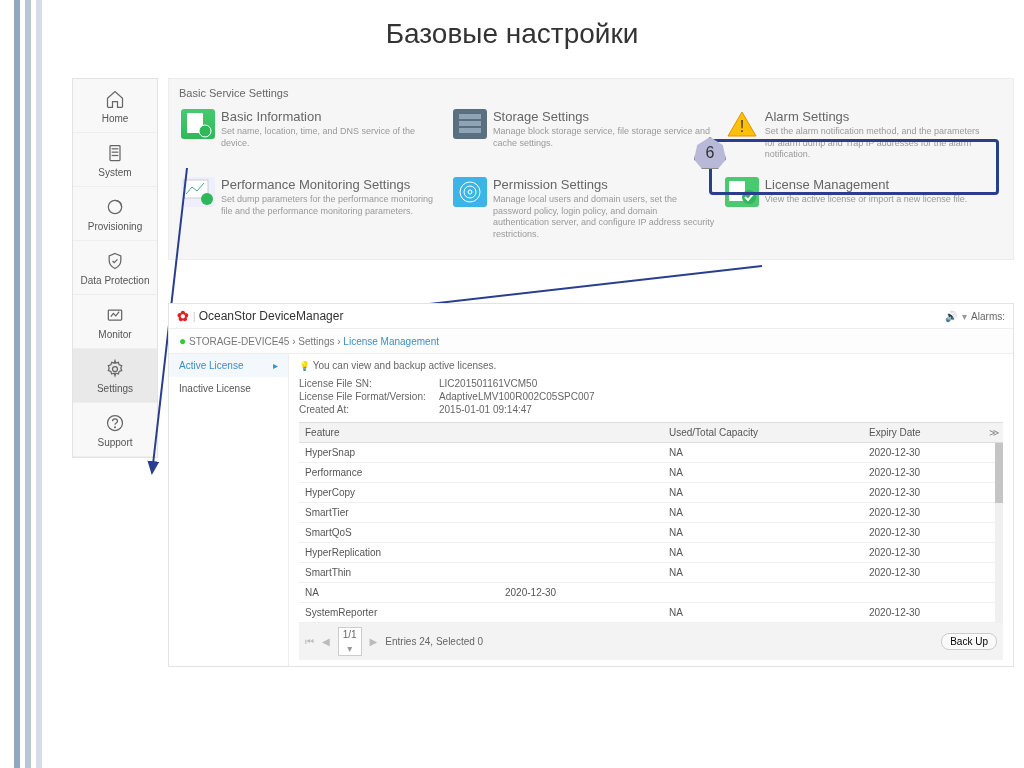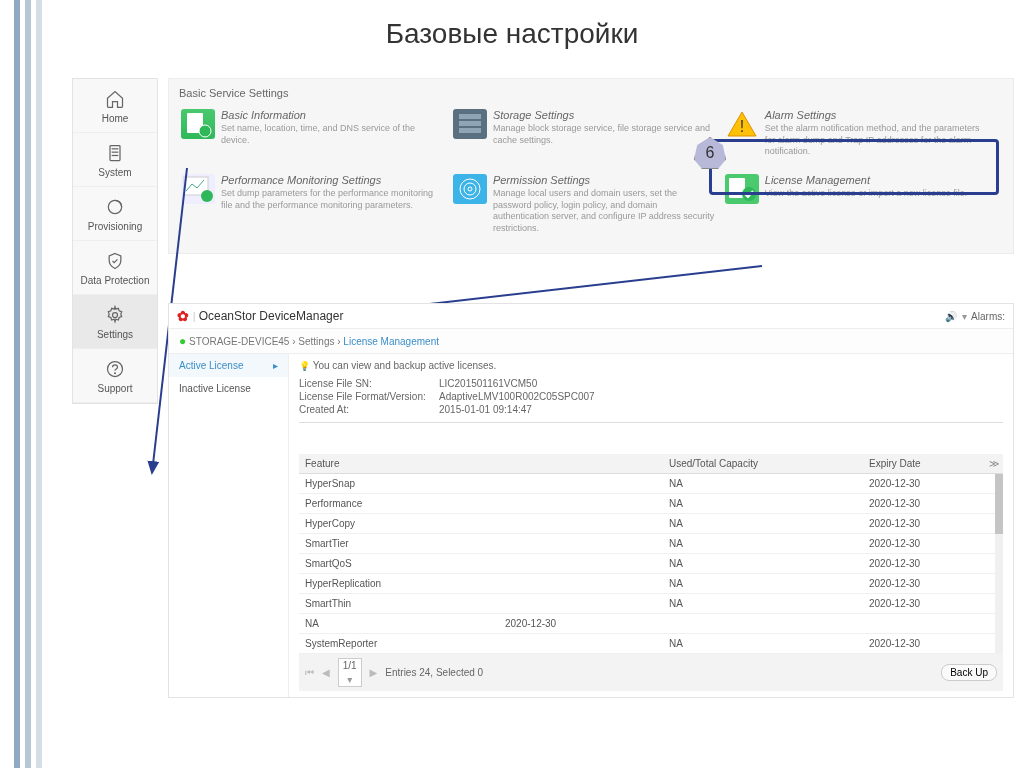--- a/index.html
+++ b/index.html
@@ -13,21 +13,21 @@
 .sidebar { position: absolute; left: 0; top: 0; width: 86px; background: #f8f8f8; border: 1px solid #e3e3e3; }
 .nav-item { text-align: center; padding: 10px 0 8px; border-bottom: 1px solid #eee; cursor: pointer; }
 .nav-item.active { background: #e9e9e9; }
 .nav-icon { display: block; margin: 0 auto 3px; width: 20px; height: 20px; }
 .nav-label { font-size: 10px; color: #555; }
 .panel-top { position: absolute; left: 96px; top: 0; right: 0; background: #f6f6f6; border: 1px solid #ececec; padding: 8px 10px 6px; }
 .panel-title { font-size: 11px; color: #666; margin-bottom: 6px; }
 .cards { display: flex; flex-wrap: wrap; }
 .card { display: flex; width: 33%; padding: 4px 8px 12px 2px; }
 .card-icon { width: 34px; height: 30px; flex-shrink: 0; margin-right: 6px; border-radius: 3px; position: relative; }
-.card-title { font-size: 11px; color: #666; margin-bottom: 2px; font-style: italic; }
+.card-title { font-size: 13px; color: #666; margin-bottom: 2px; }
 .card-desc { font-size: 9px; color: #999; line-height: 1.3; }
 .highlight-box { position: absolute; border: 3px solid #2a3e8f; border-radius: 4px; }
 .step-badge { position: absolute; width: 32px; height: 32px; background: #b8b8d8; border: 1px solid #888; display: flex; align-items: center; justify-content: center; font-size: 16px; color: #333; }
 .step-badge::before, .step-badge::after { content: ''; position: absolute; }
 .panel-bottom { position: absolute; left: 96px; top: 225px; right: 0; border: 1px solid #e3e3e3; background: #fff; }
 .pb-header { display: flex; align-items: center; padding: 4px 8px; border-bottom: 1px solid #eee; }
 .logo { color: #d22; font-weight: bold; font-size: 14px; margin-right: 4px; }
 .pb-title { font-size: 12px; color: #333; }
 .pb-alarms { margin-left: auto; font-size: 10px; color: #666; display: flex; align-items: center; gap: 4px; }
 .breadcrumb { padding: 5px 10px; font-size: 10px; color: #777; border-bottom: 1px solid #eee; background: #fdfdfd; }
@@ -36,21 +36,21 @@
 .pb-body { display: flex; }
 .pb-side { width: 120px; border-right: 1px solid #eee; }
 .pb-side-item { padding: 6px 10px; font-size: 10px; cursor: pointer; }
 .pb-side-item.active { color: #3a8ec9; background: #f3f8fc; display: flex; justify-content: space-between; }
 .pb-main { flex: 1; padding: 6px 10px; }
 .info-bar { font-size: 10px; color: #666; margin-bottom: 6px; }
 .info-bar::before { content: '💡 '; font-size: 9px; }
 .meta-row { display: flex; font-size: 10px; color: #666; padding: 1px 0; }
 .meta-label { width: 140px; }
 .lic-table { margin-top: 6px; border-top: 1px solid #ddd; }
-.lic-head { display: flex; background: #f3f3f3; font-size: 10px; color: #555; border-bottom: 1px solid #ddd; margin-top: 31px; }
+.lic-head { display: flex; background: #f3f3f3; font-size: 10px; color: #555; border-bottom: 1px solid #ddd; }
 .lic-head div, .lic-row div { padding: 4px 6px; }
 .col-f { flex: 1; }
 .col-c { width: 200px; }
 .col-e { width: 120px; }
 .col-x { width: 20px; text-align: center; color: #888; }
 .lic-body { max-height: 190px; overflow-y: auto; position: relative; }
 .lic-row { display: flex; font-size: 10px; color: #555; border-bottom: 1px solid #f0f0f0; }
 .lic-footer { display: flex; align-items: center; padding: 4px 6px; background: #f3f3f3; font-size: 10px; color: #666; gap: 8px; }
 .pager-box { border: 1px solid #ccc; padding: 1px 4px; background: #fff; display: inline-flex; align-items: center; gap: 3px; flex-direction: column; }
 .backup-btn { margin-left: auto; border: 1px solid #ccc; background: #fafafa; padding: 2px 8px; border-radius: 8px; font-size: 10px; }
@@ -92,20 +92,27 @@
         </svg>
       <span class="nav-label">Provisioning</span>
     </div>
     <div class="nav-item">
       <svg class="nav-icon" viewBox="0 0 24 24" fill="none" stroke="#666" stroke-width="1.5">
           <path d="M12 3l7 3v5c0 5-3 8-7 10-4-2-7-5-7-10V6z"></path>
           <path d="M9 12l2 2 4-4"></path>
         </svg>
       <span class="nav-label">Data Protection</span>
     </div>
+    <div class="nav-item">
+      <svg class="nav-icon" viewBox="0 0 24 24" fill="none" stroke="#666" stroke-width="1.5">
+          <rect x="4" y="6" width="16" height="12" rx="1"></rect>
+          <polyline points="7 14 10 10 13 13 17 8"></polyline>
+        </svg>
+      <span class="nav-label">Monitor</span>
+    </div>
     <div class="nav-item active">
       <svg class="nav-icon" viewBox="0 0 24 24" fill="none" stroke="#666" stroke-width="1.5">
           <circle cx="12" cy="12" r="3"></circle>
           <path d="M12 2l1 3 3-1 1 3 3 1-1 3 1 3-3 1-1 3-3-1-1 3-1-3-3 1-1-3-3-1 1-3-1-3 3-1 1-3 3 1z"></path>
         </svg>
       <span class="nav-label">Settings</span>
     </div>
     <div class="nav-item">
       <svg class="nav-icon" viewBox="0 0 24 24" fill="none" stroke="#666" stroke-width="1.5">
           <circle cx="12" cy="12" r="9"></circle>

